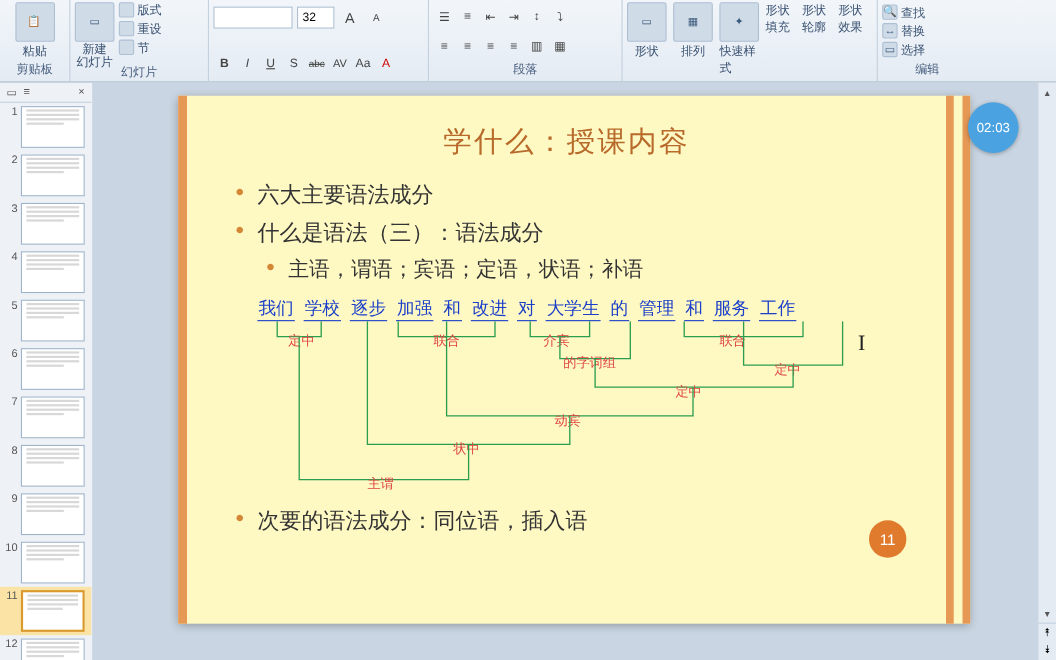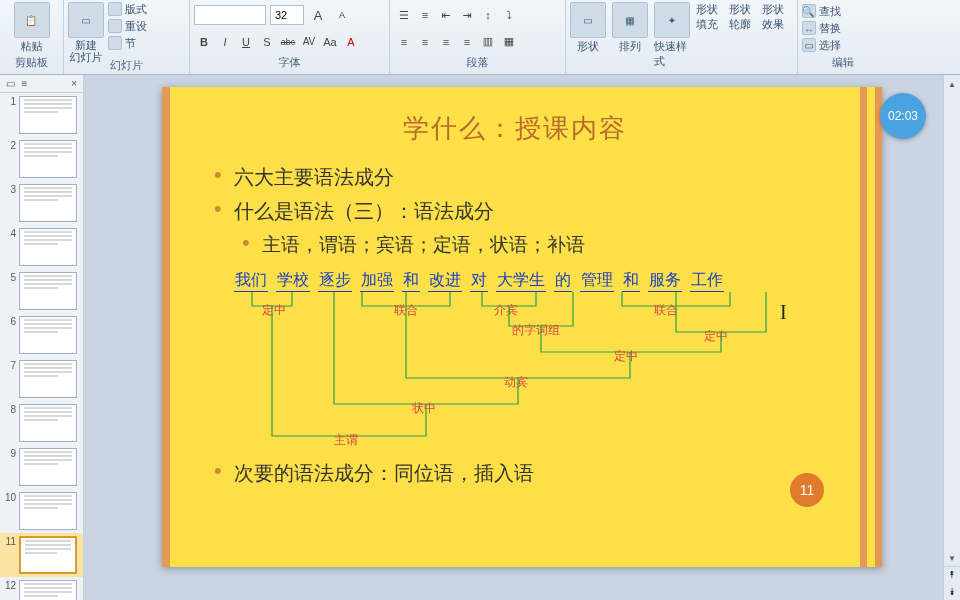--- a/index.html
+++ b/index.html
@@ -32,21 +32,21 @@
 .thumb.sel .tmini { border:2px solid #d99a2b; }
 .tmini .tline { height:2px; background:#d8d8d8; margin:2px 4px; }
 
 .stage { flex:1; background:#c9d5e2; display:flex; justify-content:center; position:relative; overflow:auto; }
 .vscroll { position:absolute; right:0; top:0; bottom:0; width:17px; background:#e4ebf3; border-left:1px solid #c3d0de; }
 .vscroll .up, .vscroll .dn { height:17px; display:flex; align-items:center; justify-content:center; font-size:9px; color:#555; cursor:pointer; }
 .vscroll .track { height:calc(100% - 68px); position:relative; }
 .vscroll .nav-btns { height:34px; border-top:1px solid #c3d0de; display:flex; flex-direction:column; }
 .vscroll .nav-btns div { flex:1; display:flex; align-items:center; justify-content:center; font-size:10px; cursor:pointer; }
 
-.slide { width:720px; height:480px; background:#fde047; margin:12px 0 0 0; box-shadow:0 2px 8px rgba(0,0,0,.3); border-left:8px solid #e69855; border-right:22px double #e69855; padding:24px 36px 10px 36px; position:relative; font-family:"SimSun",serif; }
+.slide { width:720px; height:480px; background:#fef9c3; margin:12px 0 0 0; box-shadow:0 2px 8px rgba(0,0,0,.3); border-left:8px solid #e69855; border-right:22px double #e69855; padding:24px 36px 10px 36px; position:relative; font-family:"SimSun",serif; }
 .slide-title { text-align:center; color:#b86a2b; font-size:26px; font-weight:normal; letter-spacing:2px; margin-bottom:18px; }
 .bul { margin-left:6px; }
 .bul li { list-style:none; position:relative; padding-left:22px; margin:7px 0; font-size:20px; color:#333; }
 .bul li:before { content:"•"; position:absolute; left:2px; color:#d48836; font-size:22px; line-height:1; }
 .bul li.sub { margin-left:28px; font-size:19px; }
 .badge { position:absolute; right:36px; bottom:60px; width:34px; height:34px; border-radius:50%; background:#e07b2e; color:#fff; display:flex; align-items:center; justify-content:center; font-size:14px; font-family:sans-serif; }
 
 
 .tree { margin:12px 0 10px 28px; }
 .words { display:flex; gap:8px; }
@@ -105,21 +105,20 @@
     <div class="rgroup-row fontbtns">
       <div class="fb" style="font-weight:bold">B</div>
       <div class="fb" style="font-style:italic">I</div>
       <div class="fb" style="text-decoration:underline">U</div>
       <div class="fb">S</div>
       <div class="fb" style="text-decoration:line-through;font-size:9px">abc</div>
       <div class="fb" style="font-size:10px">AV</div>
       <div class="fb">Aa</div>
       <div class="fb" style="color:#c00">A</div>
     </div>
-    <div class="rgroup-lbl">字体</div>
   </div>
 
   <div class="rgroup" style="width:176px">
     <div class="rgroup-row fontbtns">
       <div class="fb">☰</div>
       <div class="fb">≡</div>
       <div class="fb">⇤</div>
       <div class="fb">⇥</div>
       <div class="fb">↕</div>
       <div class="fb">⤵</div>

